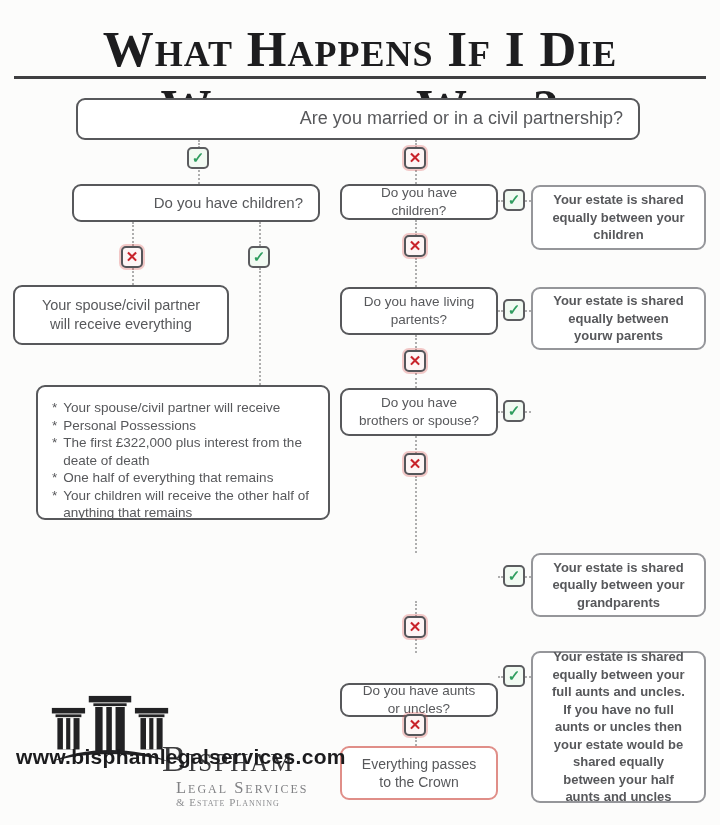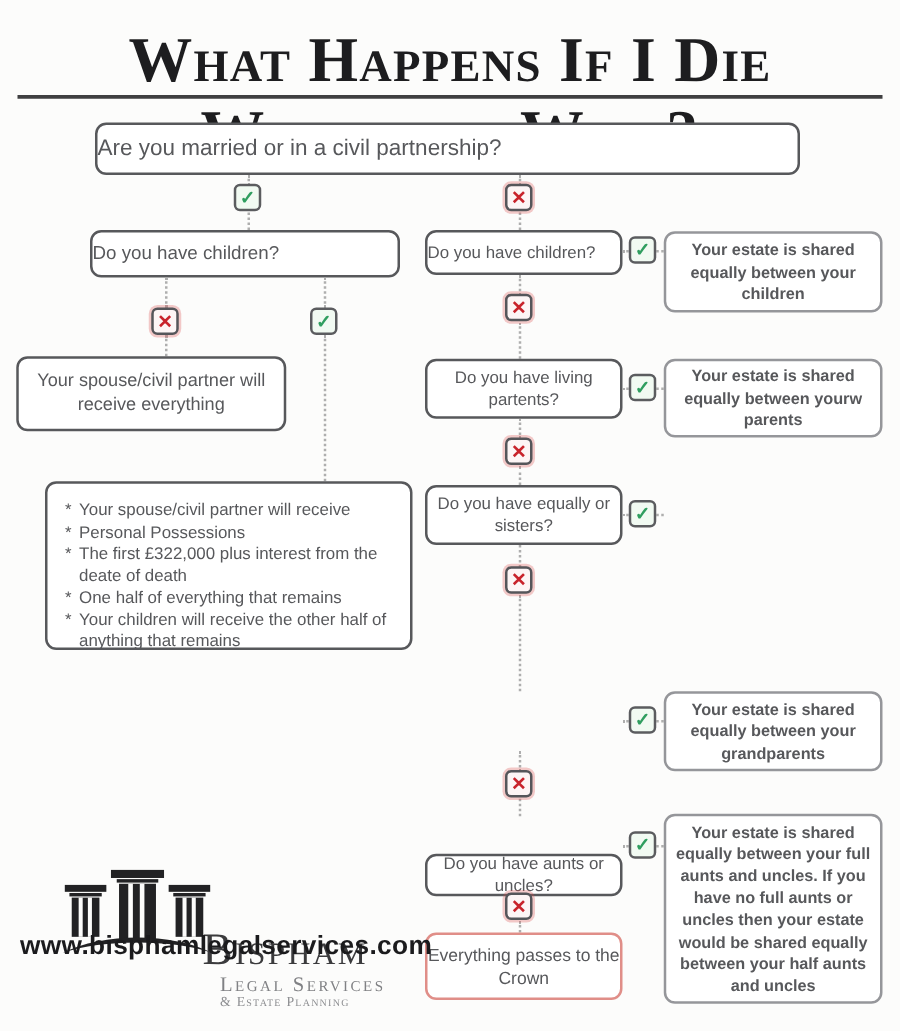--- a/index.html
+++ b/index.html
@@ -7,22 +7,22 @@
   .stage{position:relative;width:720px;height:825px;background:#fcfcfb;overflow:hidden;}
 
   
   .title{position:absolute;left:0;top:20px;width:720px;text-align:center;
          font-family:"Liberation Serif",serif;font-weight:bold;
          font-variant:small-caps;font-size:51px;letter-spacing:1px;color:#1d1d1f;}
   .rule{position:absolute;left:14px;top:76px;width:692px;height:3px;background:#3f3f41;}
 
   
   .box{position:absolute;background:#ffffff;border:2px solid #57585b;border-radius:9px;
-       display:flex;align-items:center;justify-content:flex-start;text-align:center;
-       color:#57585b;box-sizing:border-box;padding:4px 0;line-height:1.3;}
+       display:flex;align-items:center;justify-content:flex-end;text-align:center;
+       color:#57585b;box-sizing:border-box;padding:4px 15px;line-height:1.3;}
   .box.result{border-color:#95969a;border-width:2px;font-weight:bold;}
   .box.crown{border-color:#e08e88;}
   .box.list{justify-content:flex-start;align-items:flex-start;text-align:left;padding:12px 12px 8px 14px;}
 
   .main-q{left:76px;top:98px;width:564px;height:42px;font-size:18px;}
   .lq{left:72px;top:184px;width:248px;height:38px;font-size:15px;}
   .spouse{left:13px;top:285px;width:216px;height:60px;font-size:14.5px;}
   .big{left:36px;top:385px;width:294px;height:135px;font-size:13.5px;}
   .rq{left:340px;width:158px;font-size:13.5px;}
   .rr{left:531px;width:175px;font-size:13px;line-height:1.35;}
@@ -158,21 +158,21 @@
       <span>✓</span>
     </div>
   <div class="box result rr" style="top:287px;height:63px">
     <span>Your estate is shared equally between yourw parents</span>
   </div>
   <div class="icon cross" style="left:404px;top:350px">
       <span>✕</span>
     </div>
 
   <div class="box rq" style="top:388px;height:48px">
-    <span>Do you have equally or sisters?</span>
+    <span>Do you have brothers or spouse?</span>
   </div>
   <div class="icon check" style="left:503px;top:400px">
       <span>✓</span>
     </div>
   <div class="icon cross" style="left:404px;top:453px">
       <span>✕</span>
     </div>
 
   <div class="icon check" style="left:503px;top:565px">
       <span>✓</span>

